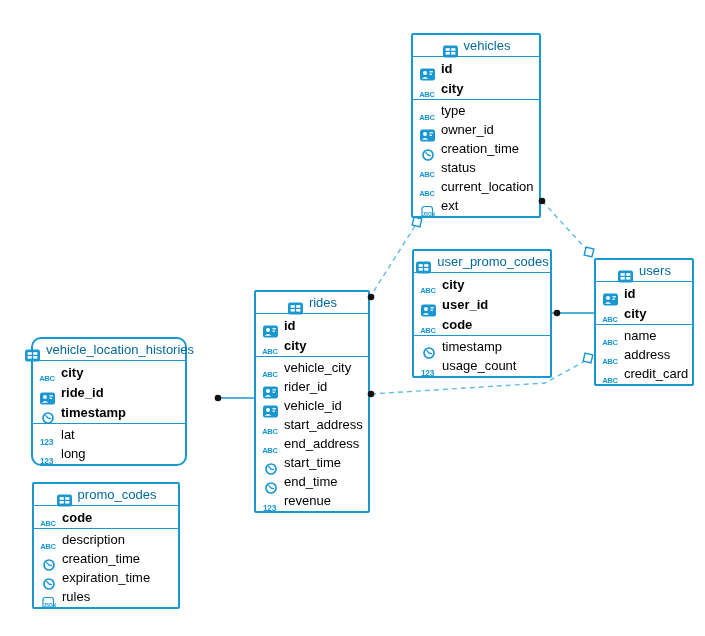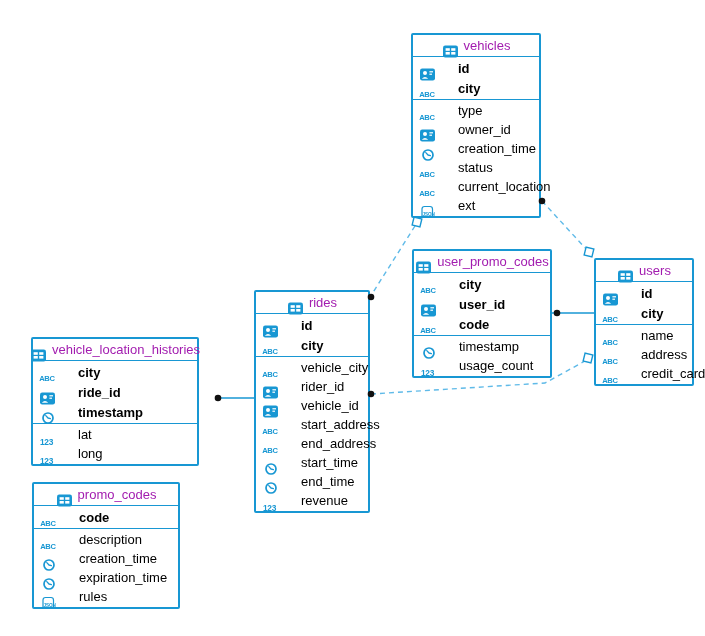--- a/index.html
+++ b/index.html
@@ -23,28 +23,28 @@
   }
   .t-header{
     height:21px;
     display:flex;align-items:center;justify-content:center;
     gap:5px;
     border-bottom:1.5px solid var(--accent);
     padding:0 4px;
     white-space:nowrap;
   }
   .t-title{
-    font-size:13px;color:#a21caf;
+    font-size:13px;color:#0369a1;
   }
   .t-section{padding:1px 0;}
   .t-section.pk{border-bottom:1.5px solid var(--accent);}
   .t-row{
     height:19px;
     display:flex;align-items:center;
-    gap:22px;
+    gap:5px;
     padding:0 6px;
     font-size:13px;color:#000;
     white-space:nowrap;
   }
   .t-row.pk{height:20px;font-weight:bold;}
   .icon{
     display:inline-flex;align-items:center;justify-content:center;
     width:17px;flex:0 0 17px;height:13px;margin-top:12px;
   }
   svg.rel-layer{
@@ -382,21 +382,21 @@
         <div class="t-row">
           <span class="icon">
             <svg width="17" height="12" viewBox="0 0 17 12">
               <text x="1" y="9.6" font-size="8.4" font-weight="600" fill="#1897d3" font-family="Liberation Sans, sans-serif" letter-spacing="-0.3">123</text>
             </svg>
           </span>
           <span>revenue</span>
         </div>
       </div>
     </div>
-    <div class="table" style="left: 31px; top: 337px; width: 168px;">
+    <div class="table" style="left: 31px; top: 337px; width: 156px; border-radius: 10px;">
       <div class="t-header">
         <span class="icon">
           <svg width="15" height="13" viewBox="0 0 15 13">
             <rect x="0" y="0.5" width="15" height="12" rx="2.2" fill="#1897d3"></rect>
             <rect x="2.6" y="3.2" width="4.2" height="2.6" fill="#fff"></rect>
             <rect x="8.2" y="3.2" width="4.2" height="2.6" fill="#fff"></rect>
             <rect x="2.6" y="7" width="4.2" height="2.6" fill="#fff"></rect>
             <rect x="8.2" y="7" width="4.2" height="2.6" fill="#fff"></rect>
           </svg>
         </span>

